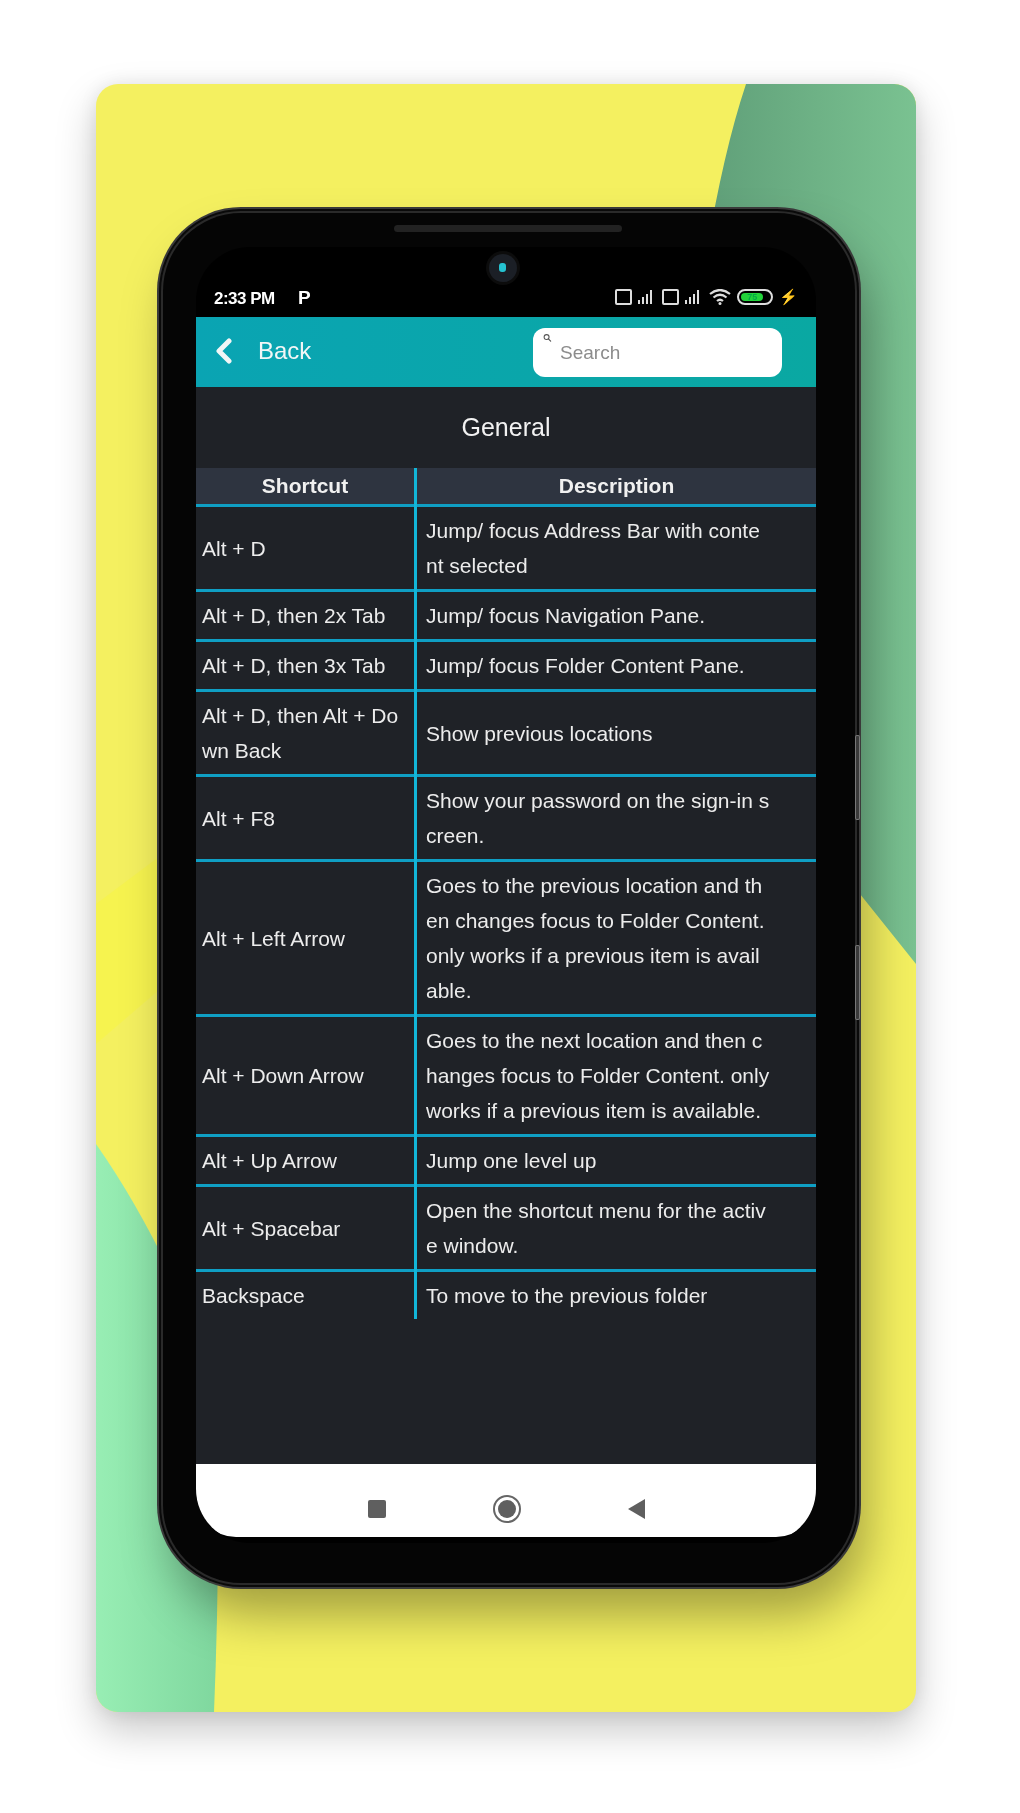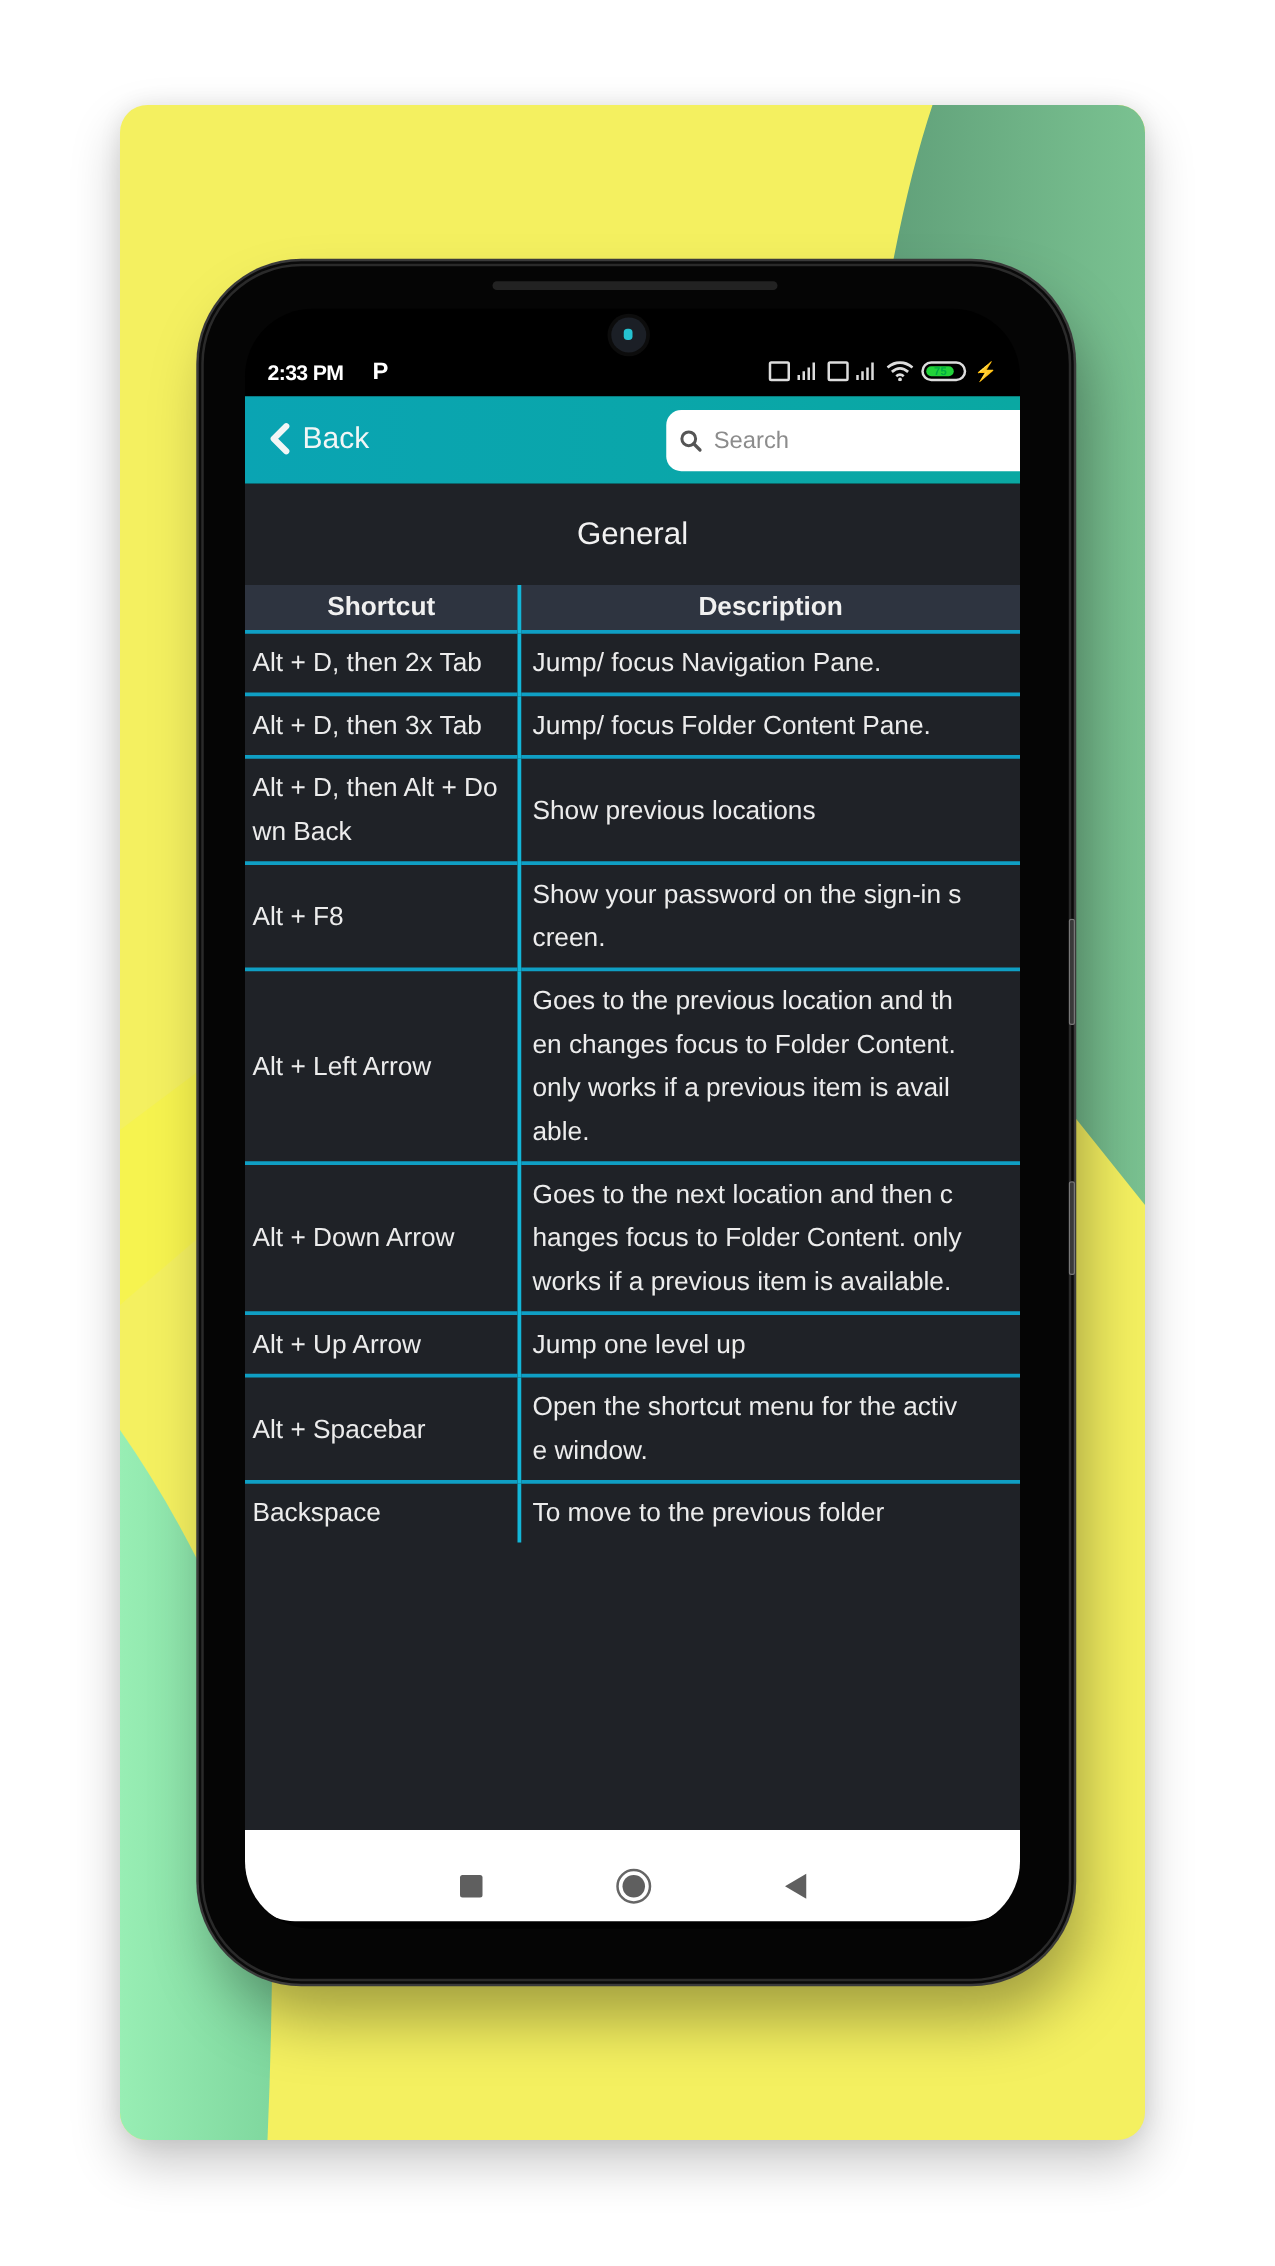--- a/index.html
+++ b/index.html
@@ -46,25 +46,25 @@
   .bars span { width:2px; background:#ddd; display:block; }
   .wifi { width:22px; height:16px; }
   .battery { width:36px; height:16px; border:2px solid #ddd; border-radius:8px; box-sizing:border-box; position:relative; }
   .battery .fill { position:absolute; left:2px; top:2px; bottom:2px; width:22px; border-radius:5px; background:#22d33a; font-size:9px; color:#0a4; line-height:8px; text-align:center; font-weight:bold; }
   .bolt { font-size:15px; color:#ddd; }
 
   .header {
     position:absolute; left:0; top:70px; width:620px; height:70px;
     background:linear-gradient(90deg,#0aa4b3 0%, #0aa8a2 100%);
   }
-  .back-btn { position:absolute; left:18px; top:20px; color:#f2f6f6; font-size:24px; display:flex; align-items:center; gap:8px; cursor:pointer; }
+  .back-btn { position:absolute; left:18px; top:20px; color:#f2f6f6; font-size:24px; display:flex; align-items:center; gap:24px; cursor:pointer; }
   .back-chev { width:20px; height:26px; }
   .search {
-    position:absolute; left:337px; top:11px; width:324px; height:49px;
-    background:#fff; border-radius:12px; display:flex; align-items:center;
+    position:absolute; left:337px; top:11px; width:249px; height:49px;
+    background:#fff; border-radius:12px; display:flex; 
   }
   .search-ico { margin-left:10px; width:20px; height:20px; }
   .search input {
     border:none; outline:none; background:transparent; font-family:"Liberation Sans", sans-serif;
     font-size:19px; color:#333; margin-left:6px; width:220px;
   }
   .search input::placeholder { color:#8c8c8c; }
 
   .content { position:absolute; left:0; top:140px; width:620px; height:1077px; background:#1f2227; overflow:hidden; }
   .section-title {
@@ -168,20 +168,27 @@
     <div class="section-title">General</div>
     <table>
       <thead>
         <tr>
           <th class="c1">Shortcut</th>
           <th>Description</th>
         </tr>
       </thead>
       <tbody id="rows">
           <tr>
+            <td class="c1">Alt + D</td>
+            <td class="c2">
+              <span class="ln">Jump/ focus Address Bar with conte</span>
+              <span class="ln">nt selected</span>
+            </td>
+          </tr>
+          <tr>
             <td class="c1">Alt + D, then 2x Tab</td>
             <td class="c2">
               <span class="ln">Jump/ focus Navigation Pane.</span>
             </td>
           </tr>
           <tr>
             <td class="c1">Alt + D, then 3x Tab</td>
             <td class="c2">
               <span class="ln">Jump/ focus Folder Content Pane.</span>
             </td>

